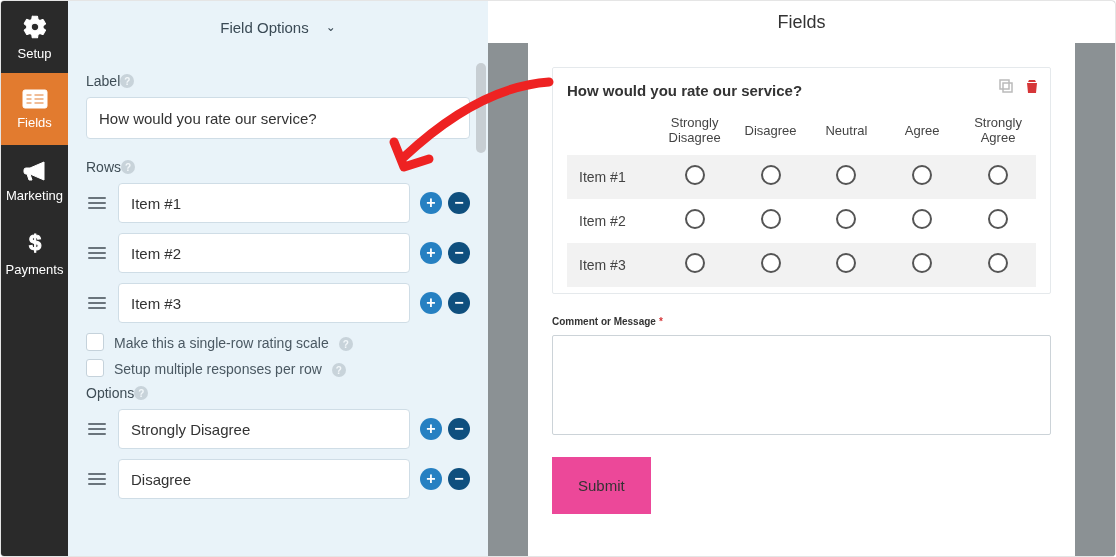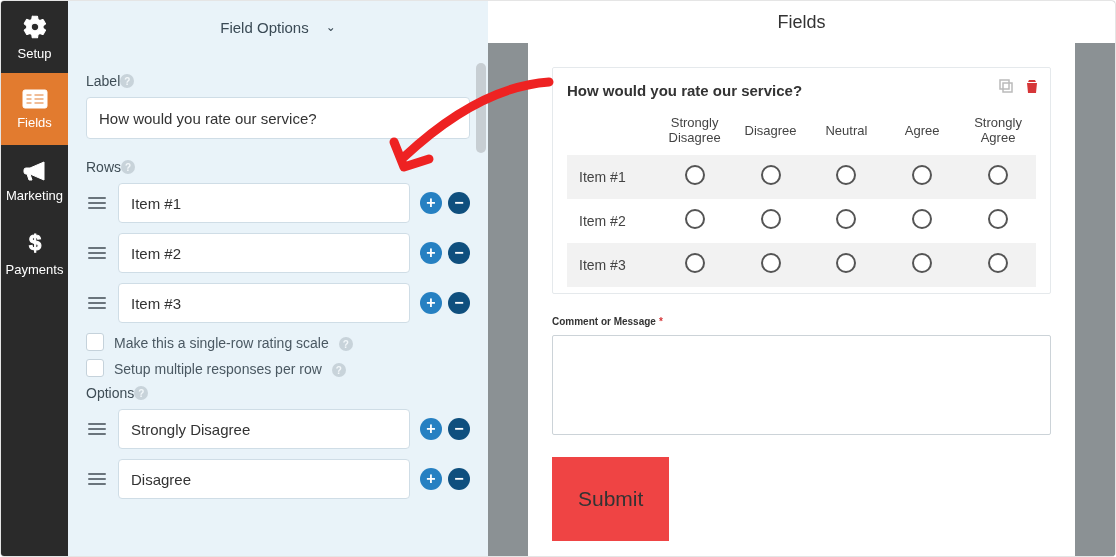--- a/index.html
+++ b/index.html
@@ -113,21 +113,21 @@
     width:20px; height:20px; border:2px solid #555; border-radius:50%; display:inline-block; background:#fff;
   }
   .comment-label {
     margin-top:22px; font-size:10px; font-weight:600; color:#333;
   }
   .req-star { color:#d63638; margin-left:3px;}
   .comment-area {
     width:100%; height:100px; border:1px solid #ccd3d8; border-radius:2px; margin-top:8px; resize:none; font-size:14px; padding:8px;
   }
   .submit-btn {
-    margin-top:18px; background:#ef4444; border:none; color:#333; font-size:21px; padding:30px 26px; cursor:pointer;
+    margin-top:18px; background:#ec4899; border:none; color:#333; font-size:15px; padding:20px 26px; cursor:pointer;
   }
   
   .annot-arrow {
     position:absolute; left:378px; top:66px; width:190px; height:120px; pointer-events:none; z-index:50;
   }
 </style>
 </head>
 <body>
 
 <div class="app">

